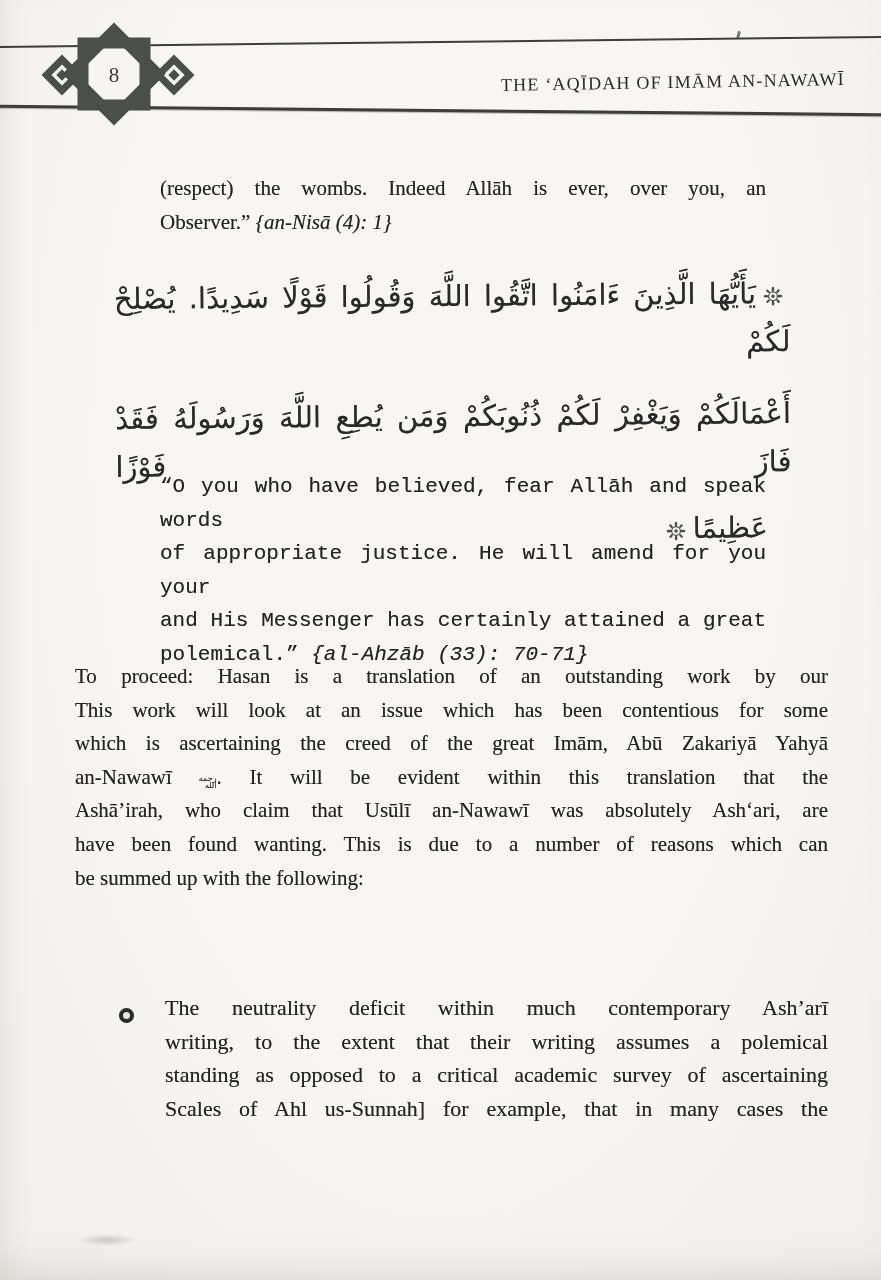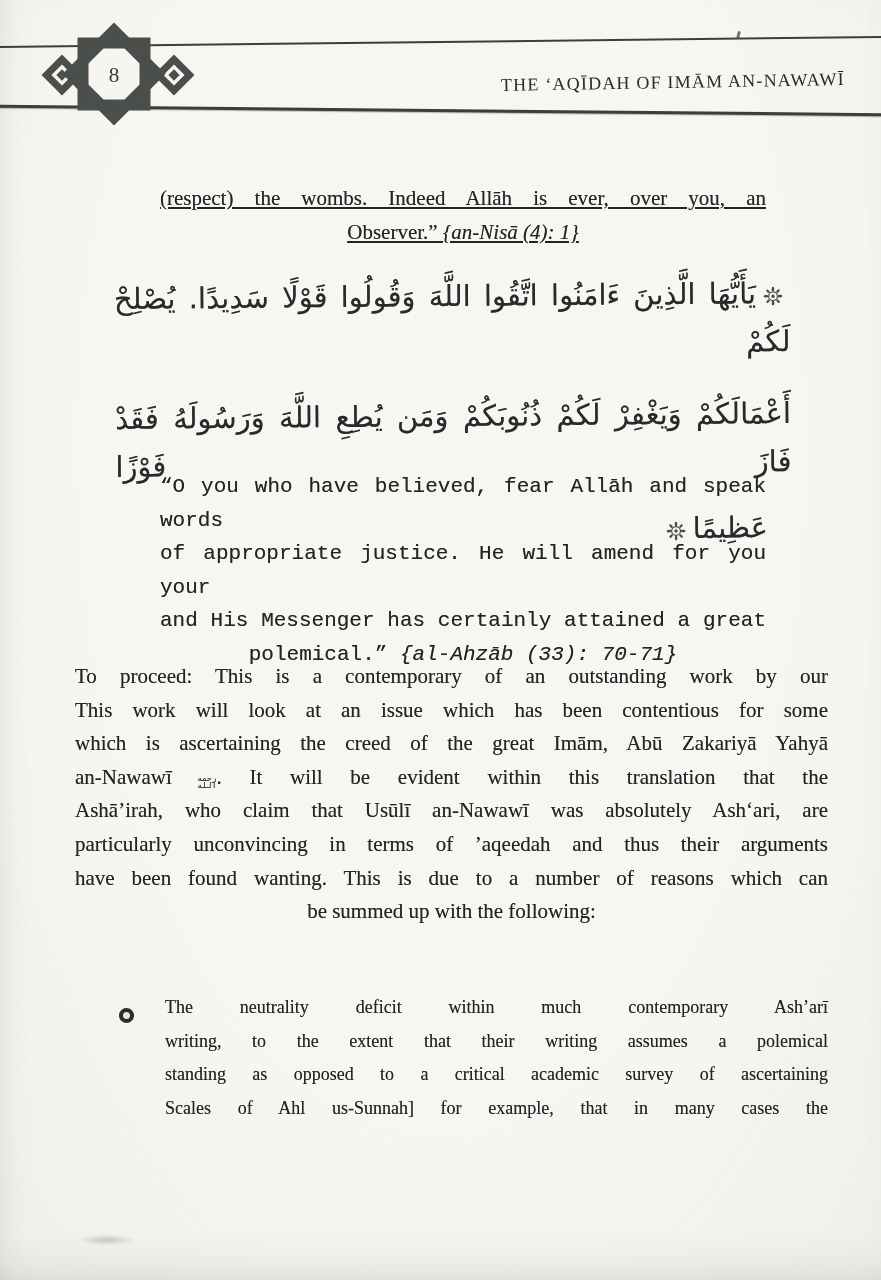--- a/index.html
+++ b/index.html
@@ -20,35 +20,35 @@
   .ornament{position:absolute;left:28px;top:22px;width:180px;height:130px;}
   .header-title{
     position:absolute;right:36px;top:72px;
     font-size:18px;letter-spacing:1.2px;
     transform:rotate(-1deg);
     color:#2a2a2a;white-space:nowrap;
   }
   .speck{position:absolute;left:737px;top:31px;width:3px;height:8px;background:#4a4a48;transform:rotate(14deg);border-radius:2px;opacity:.75;}
   .smudge{position:absolute;left:78px;top:1234px;width:58px;height:12px;background:radial-gradient(ellipse,rgba(60,55,50,.22),rgba(60,55,50,0) 70%);}
   
-  .tl{line-height:33.6px;min-height:33.6px;text-align:center;}
+  .tl{line-height:33.6px;min-height:33.6px;text-align:left;}
   .just{text-align:justify;text-align-last:justify;}
   .quote{position:absolute;left:160px;width:606px;font-size:21px;text-shadow:0 0 .4px rgba(0,0,0,.45);}
-  .quote1{top:182px;text-decoration:underline;}
+  .quote1{top:172px;}
   .quote2{top:470px;font-family:Liberation Mono, monospace;}
   .para{position:absolute;left:75px;width:753px;top:660px;font-size:21px;text-shadow:0 0 .4px rgba(0,0,0,.45);}
-  .bullet-text{position:absolute;left:165px;width:663px;top:991px;font-size:18px;text-shadow:0 0 .4px rgba(0,0,0,.45);}
+  .bullet-text{position:absolute;left:165px;width:663px;top:991px;font-size:22px;text-shadow:0 0 .4px rgba(0,0,0,.45);}
   .bullet-marker{
     position:absolute;left:119px;top:1008px;width:15px;height:15px;box-sizing:border-box;
     border:4.5px solid #2c2c2c;border-radius:50%;background:#e8e7e3;
   }
   i{font-style:italic;}
   .hon{
     display:inline-block;width:17px;font-size:8px;line-height:7px;
-    font-family:Liberation Mono, monospace;direction:rtl;
+    font-family:Liberation Serif, serif;direction:rtl;
     vertical-align:-4px;color:#333;white-space:normal;font-style:normal;
   }
   
   .arabic{
     position:absolute;left:115px;top:272px;width:676px;
     direction:rtl;font-family:"DejaVu Sans",sans-serif;
     font-size:29px;color:#2a2a2a;
     transform:rotate(-0.5deg);
     text-shadow:0 0 .4px rgba(0,0,0,.4);
   }
@@ -124,26 +124,25 @@
   </div>
 
   <div class="quote quote2">
       <div class="tl just"><span>“O you who have believed, fear Allāh and speak words</span></div>
       <div class="tl just"><span>of appropriate justice. He will amend for you your</span></div>
       <div class="tl just"><span>and His Messenger has certainly attained a great</span></div>
       <div class="tl"><span>polemical.” </span><i>{al-Ahzāb (33): 70-71}</i></div>
     </div>
 
   <div class="para">
-      <div class="tl just"><span>To proceed: This is a contemporary of an outstanding work by our</span></div>
+      <div class="tl just"><span>To proceed: Hasan is a translation of an outstanding work by our</span></div>
       <div class="tl just"><span>This work will look at an issue which has been contentious for some</span></div>
       <div class="tl just"><span>which is ascertaining the creed of the great Imām, Abū Zakariyā Yahyā</span></div>
       <div class="tl just"><span>an-Nawawī </span><span class="hon">رحمه الله</span><span>. It will be evident within this translation that the</span></div>
       <div class="tl just"><span>Ashā’irah, who claim that Usūlī an-Nawawī was absolutely Ash‘ari, are</span></div>
-      <div class="tl just"><span>particularly unconvincing in terms of ’aqeedah and thus their arguments</span></div>
       <div class="tl just"><span>have been found wanting. This is due to a number of reasons which can</span></div>
       <div class="tl"><span>be summed up with the following:</span></div>
     </div>
 
   <div class="bullet-marker"></div>
   <div class="bullet-text">
       <div class="tl just"><span>The neutrality deficit within much contemporary Ash’arī</span></div>
       <div class="tl just"><span>writing, to the extent that their writing assumes a polemical</span></div>
       <div class="tl just"><span>standing as opposed to a critical academic survey of ascertaining</span></div>
       <div class="tl just"><span>Scales of Ahl us-Sunnah] for example, that in many cases the</span></div>

